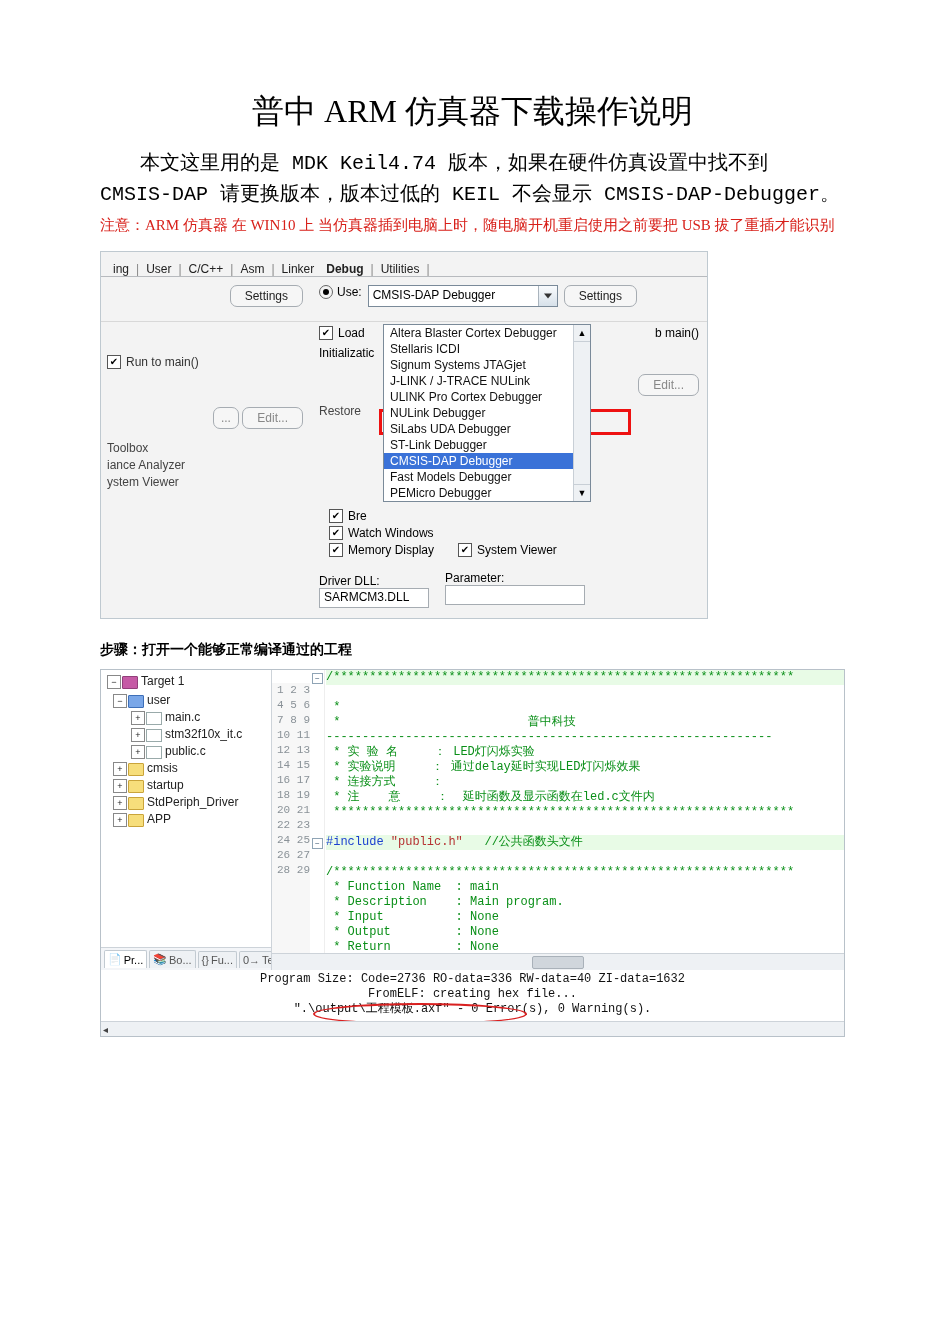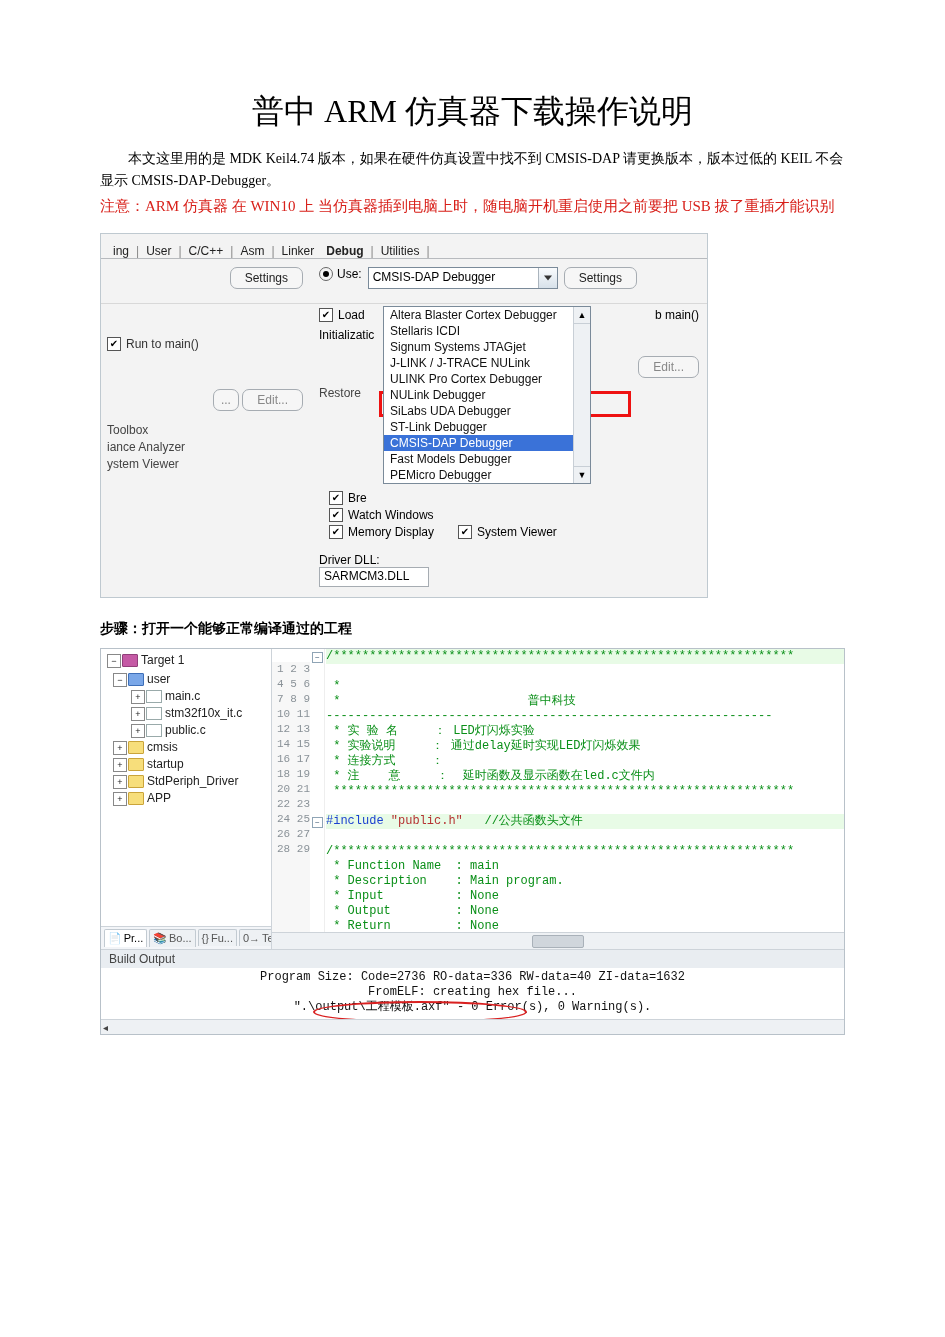--- a/index.html
+++ b/index.html
@@ -13,23 +13,23 @@
     padding: 90px 100px 40px 100px;
   }
   h1 {
     font-size: 32px;
     font-weight: normal;
     text-align: center;
     margin: 0 0 14px 0;
     font-family: "SimSun", serif;
   }
   .intro {
-    font-size: 14px;
+    font-size: 20px;
     line-height: 1.55;
-    font-family: Liberation Serif, serif;
+    font-family: Liberation Mono, monospace;
     margin: 0 0 4px 0;
     text-indent: 2em;
   }
   .note {
     font-size: 15px;
     line-height: 1.55;
     color: #d8201a;
     font-family: "SimSun", serif;
     margin: 0 0 14px 0;
   }
@@ -393,20 +393,24 @@
           <div class="chk">
             <span class="box">✔</span>
             <span>System Viewer</span>
           </div>
         </div>
 
         <div class="bottom-row">
           <div>
             <div>Driver DLL:</div>
             <div class="inputsmall">SARMCM3.DLL</div>
+          </div>
+          <div>
+            <div>Parameter:</div>
+            <div class="inputsmall" style="width:140px;"></div>
           </div>
         </div>
       </div>
 
       <div class="red-box"></div>
     </div>
   </div>
 
   <div class="step">步骤：打开一个能够正常编译通过的工程</div>
 
@@ -509,21 +513,20 @@
    }
  }
 
 
 </div>
         <div class="hscroll">
           <div class="thumb"></div>
         </div>
       </div>
     </div>
-    <div class="buildbar">Build Output</div>
     <div class="console" id="console">
       <div class="ellipse"></div>
     <div>Program Size: Code=2736 RO-data=336 RW-data=40 ZI-data=1632</div>
         <div>FromELF: creating hex file...</div>
         <div>".\output\工程模板.axf" - 0 Error(s), 0 Warning(s).</div>
       </div>
     <div class="bottom-scroll">
       <span class="arrow-left">◂</span>
     </div>
   </div>

